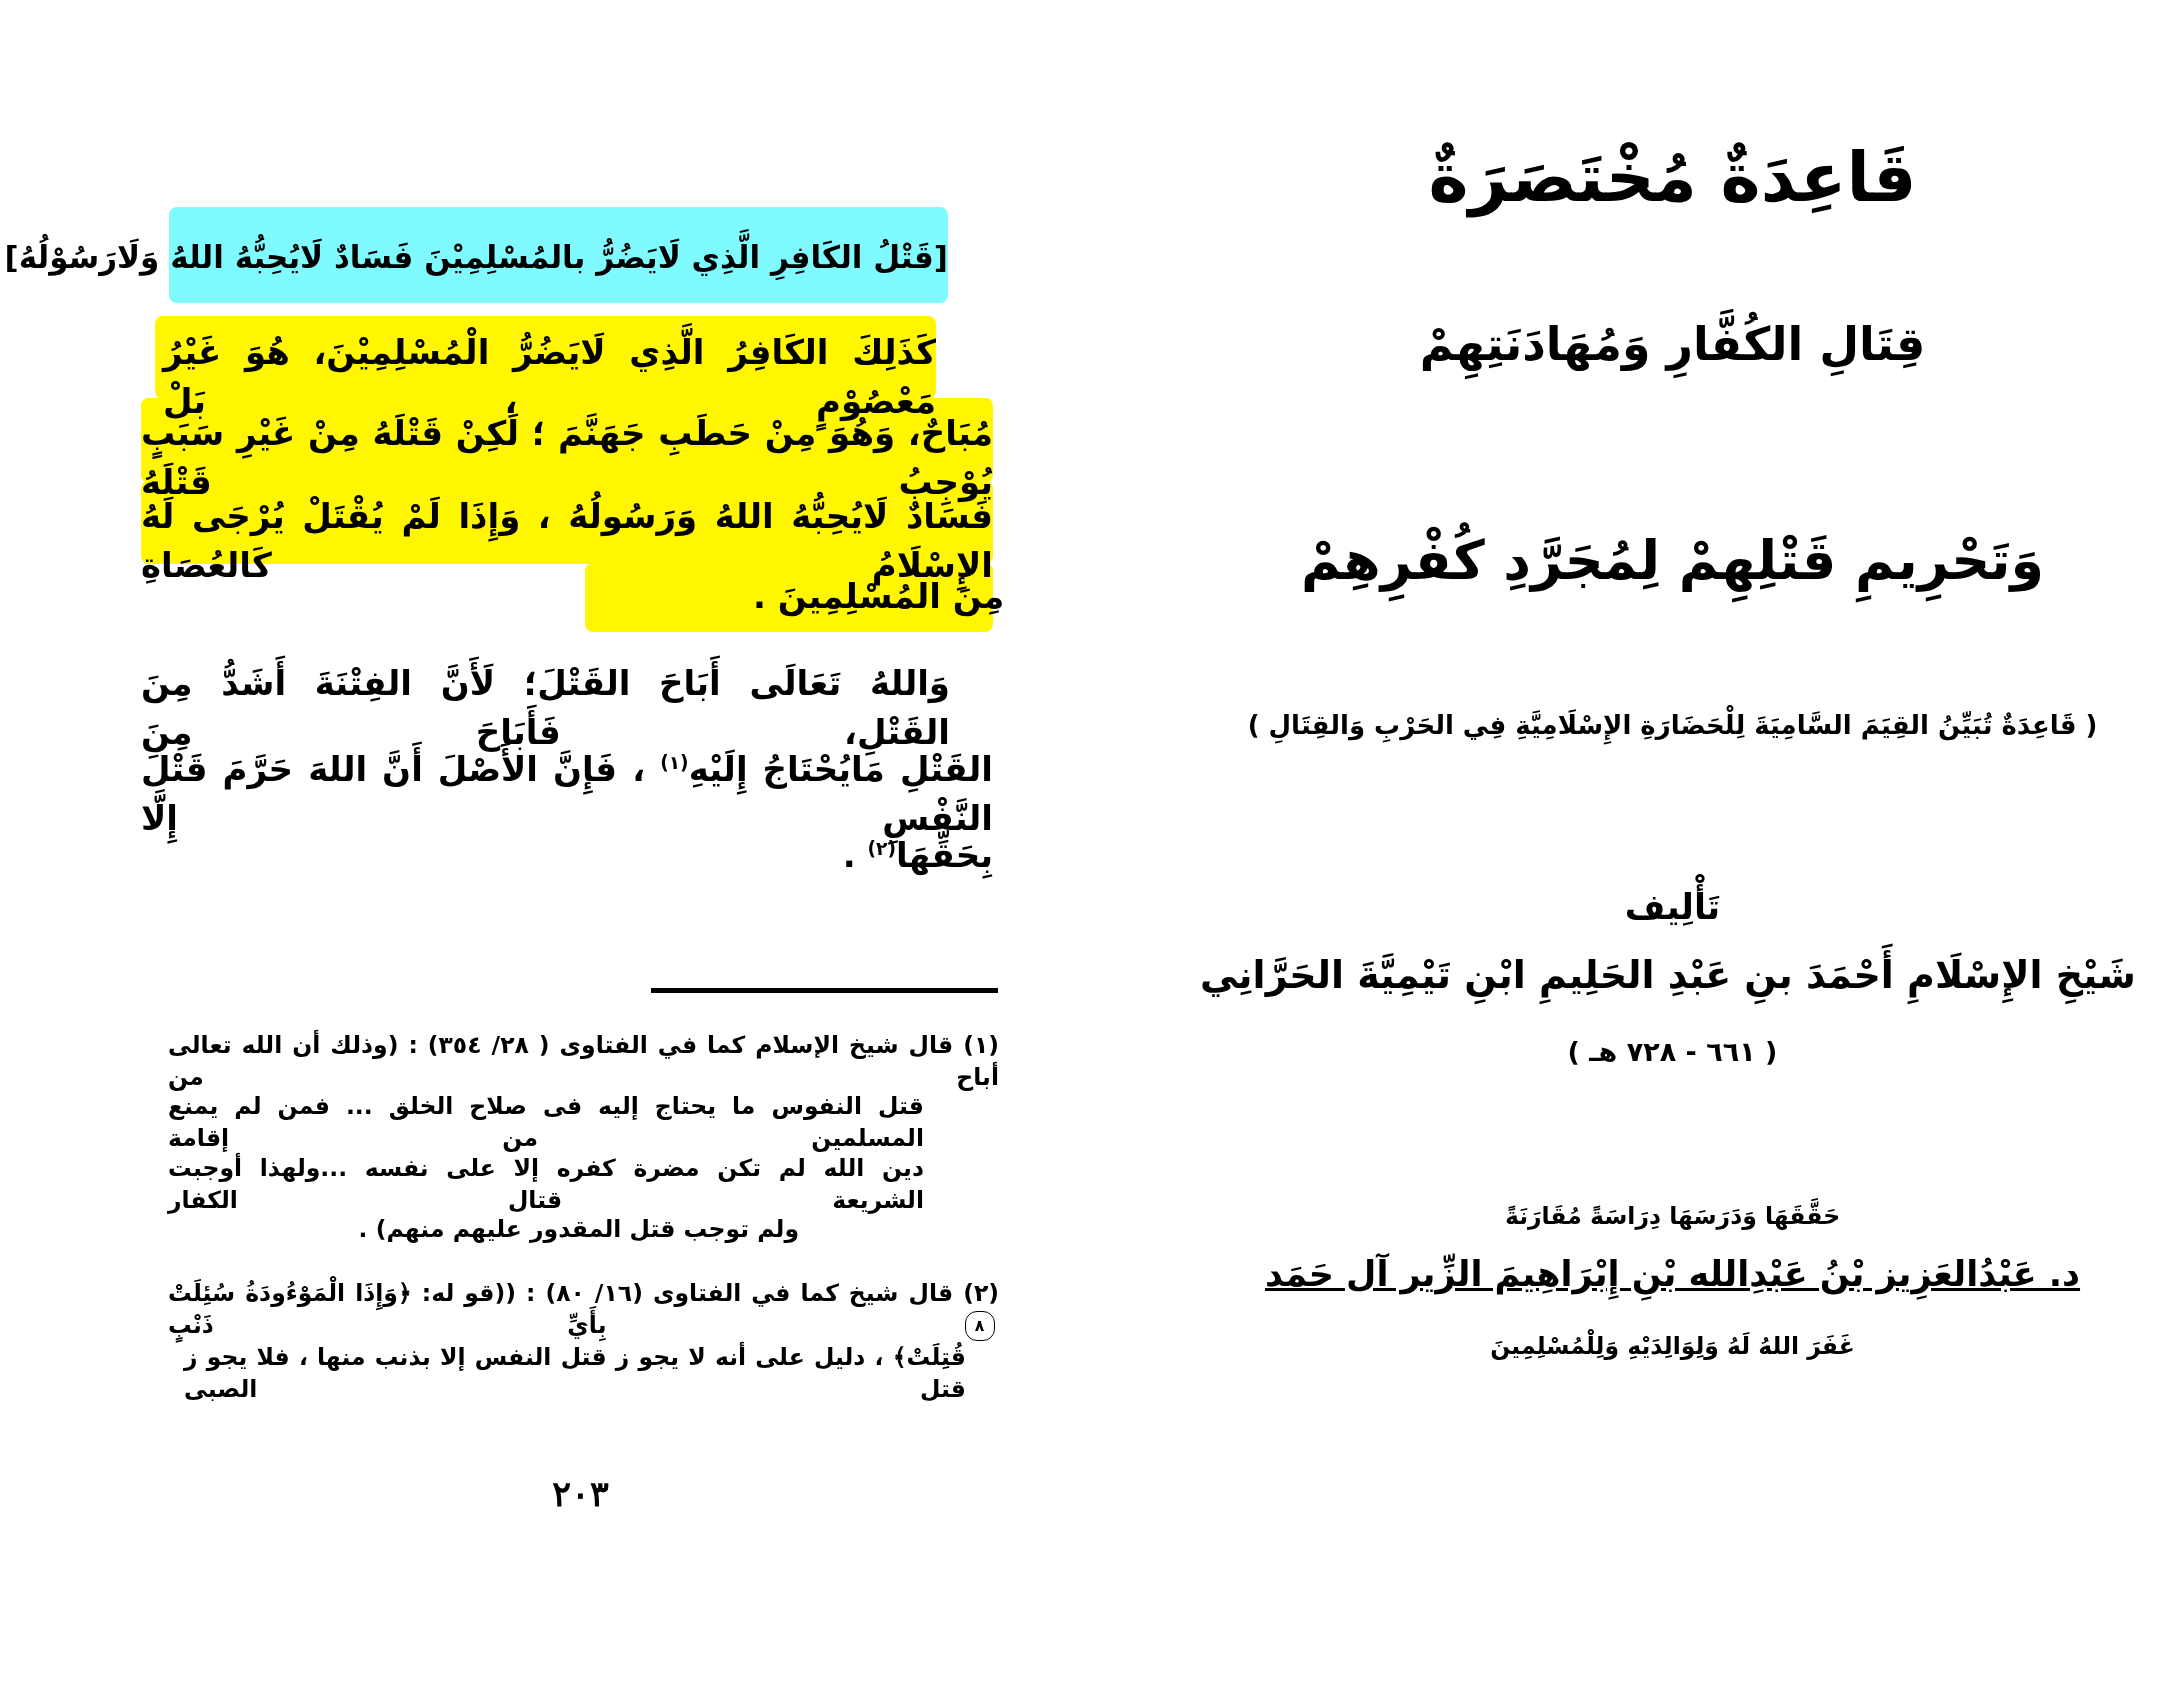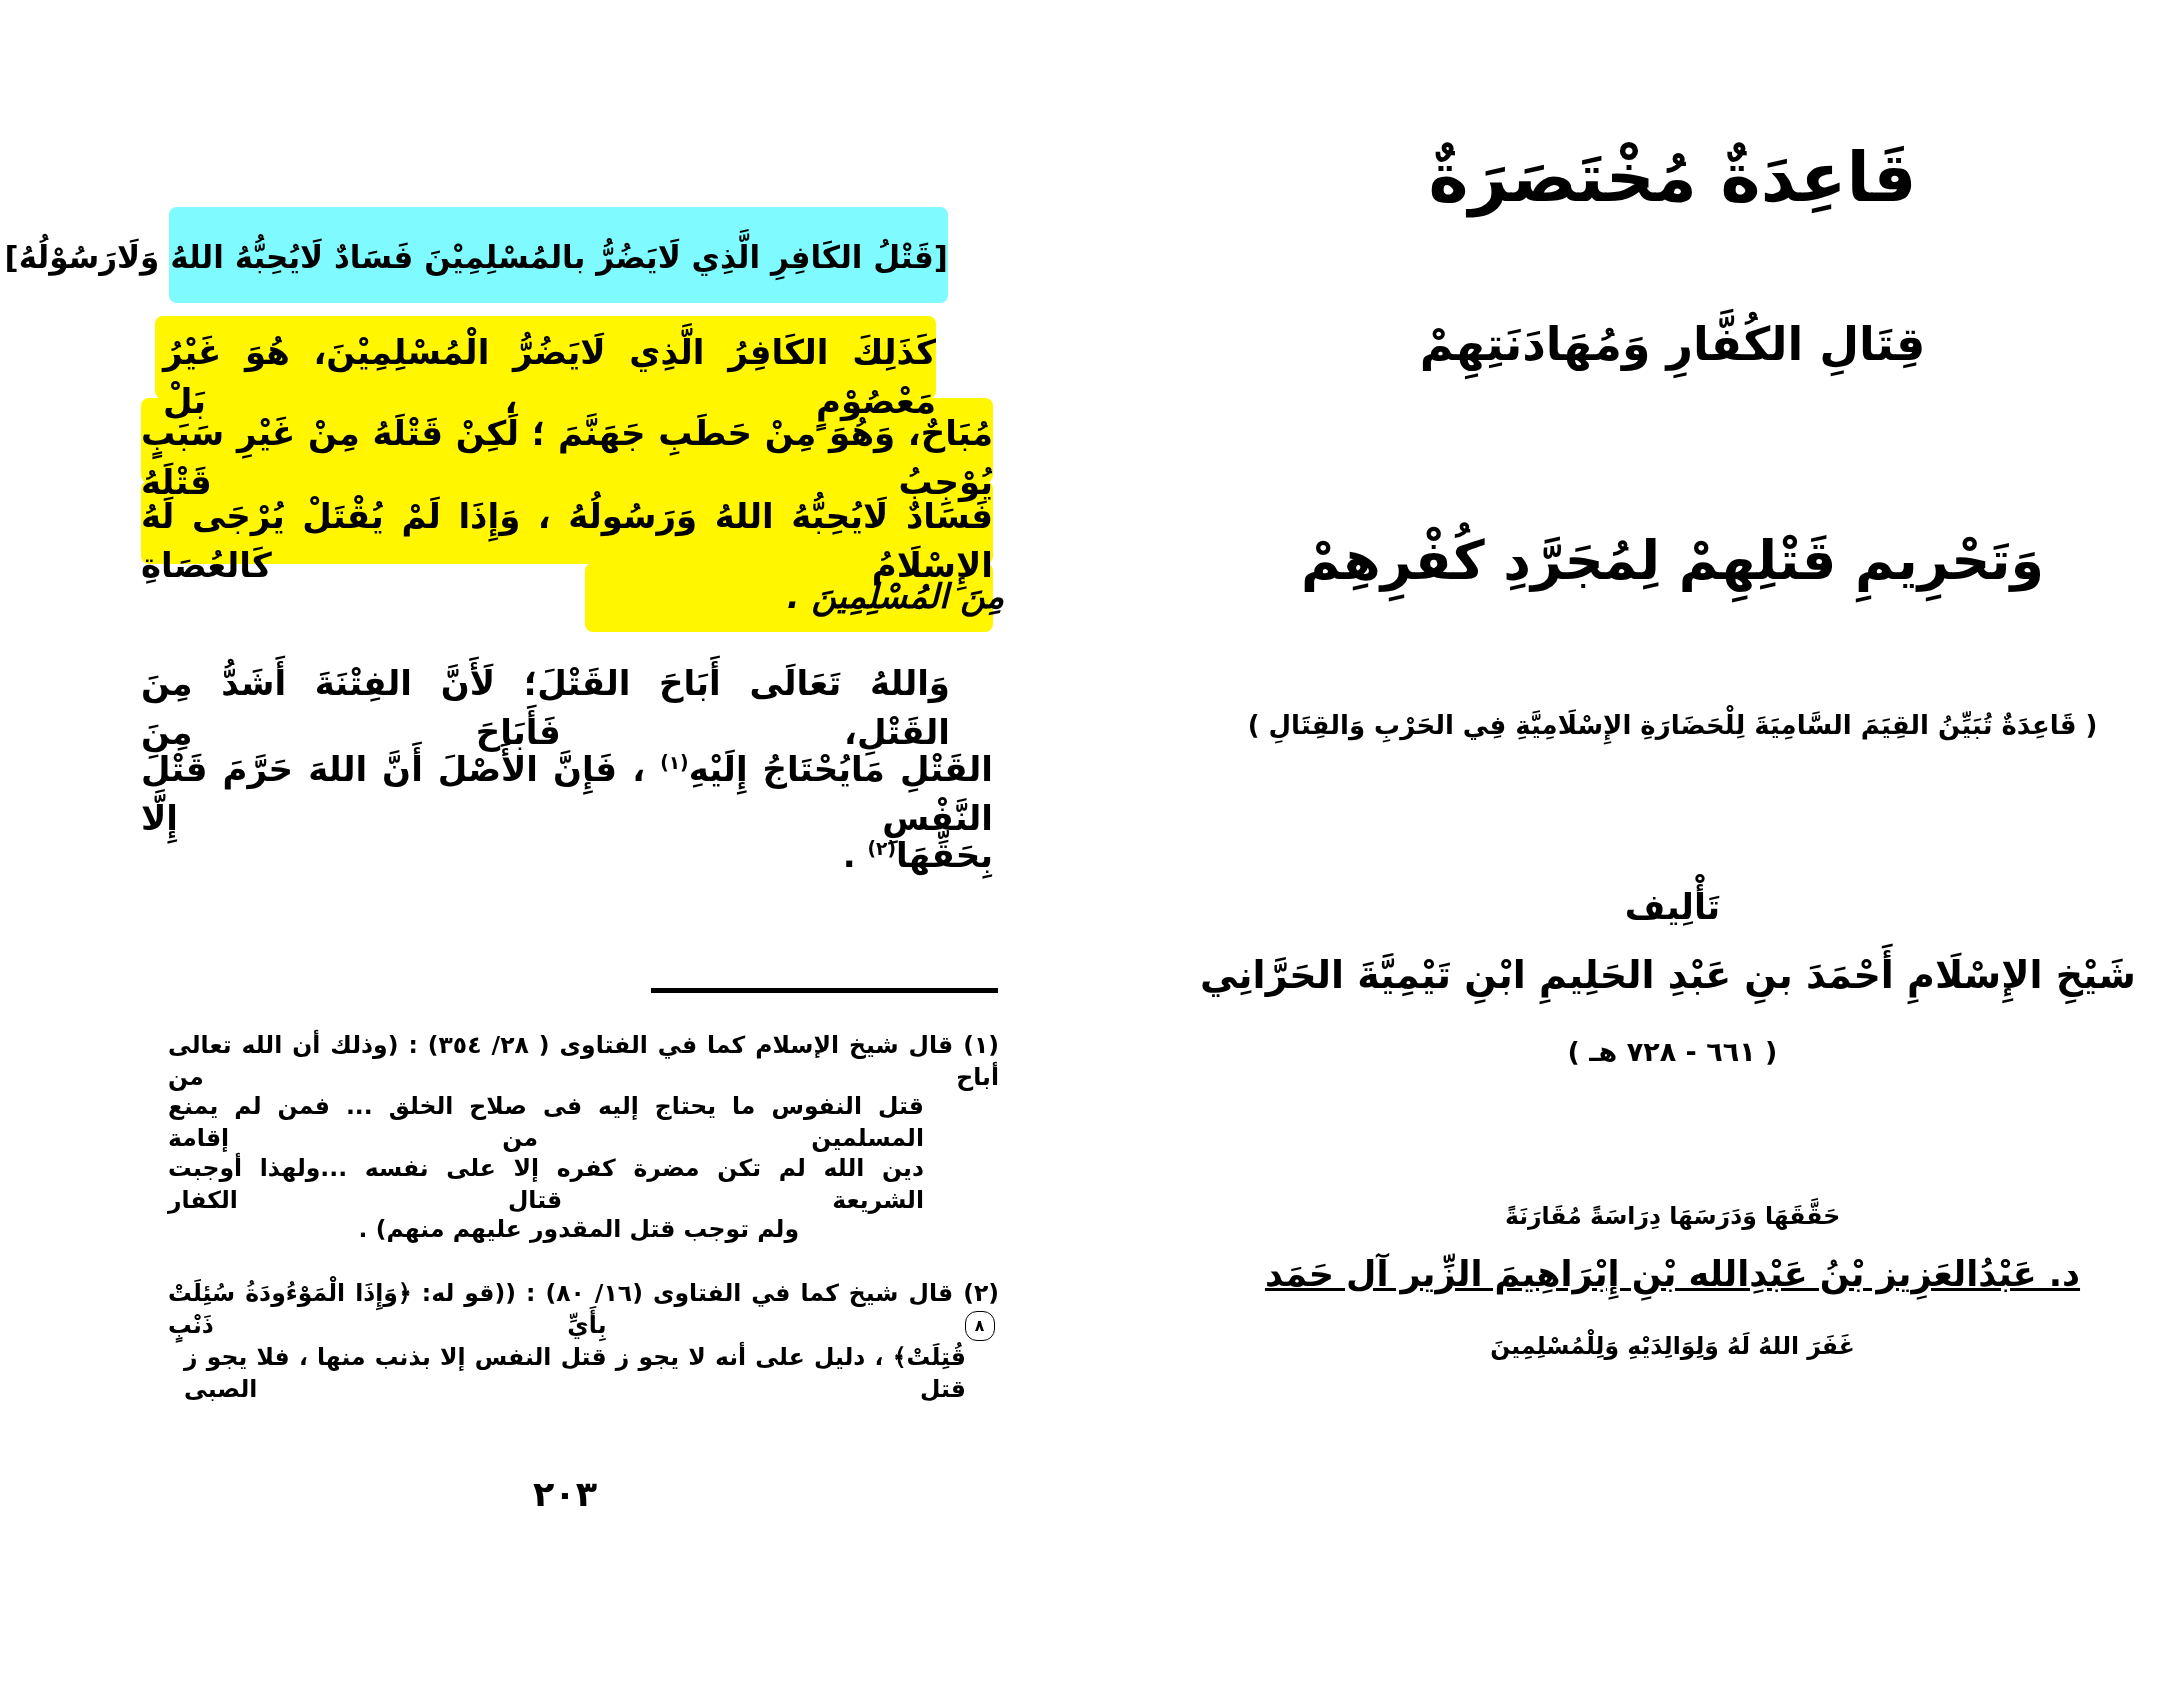--- a/index.html
+++ b/index.html
@@ -33,21 +33,21 @@
   .heading-line {
     position:absolute;
     left:169px; top:197px; width:779px;
     text-align:center; font-size:31px; font-weight:bold;
     line-height:84px; white-space:nowrap;
   }
 
   .yl1 { left:163px;  top:310px;  width:773px; }
   .yl2 { left:141px;  top:391px;  width:852px; }
   .yl3 { left:141px;  top:474px;  width:852px; }
-  .yl4 { left:585px; top:554px;  width:397px;  padding-left:22.3px;font-style:italic; }
+  .yl4 { left:585px; top:554px;  width:397px;  padding-left:22.3px; }
 
   .p2l1 { left:141px; top:641px; width:809px; }
   .p2l2 { left:141px; top:727px; width:852px; }
   .p2l3 { left:141px; top:813px; width:852px; }
 
   sup.fnref { font-size:0.55em; vertical-align:super; font-weight:bold; }
 
   .fn-rule {
     position:absolute; left:651px; top:970px;
     width:347px; height:5px; background:#000;
@@ -63,21 +63,21 @@
     display:inline-flex; align-items:center; justify-content:center;
     width:28px; height:28px;
     border:1.7px solid #000; border-radius:40% 40% 40% 40%;
     font-size:15.6px; font-weight:bold;
     vertical-align:middle; margin:0 4.5px;
     background:#fff;
   }
 
   .page-number {
     position:absolute; left:533px; top:1456px; width:95px;
-    text-align:left; font-size:35px; font-weight:bold;
+    text-align:center; font-size:35px; font-weight:bold;font-family:Liberation Serif, serif;
   }
 
   
   .rp { position:absolute; left:1201px; top:0; width:927px; }
   .rp-block {
     position:absolute; left:8px; width:927px;
     text-align:center; font-weight:bold; white-space:nowrap;
   }
   .rp-title1 { top:138px;  font-size:68px; }
   .rp-fi     { top:257px;  font-size:53px;  }

